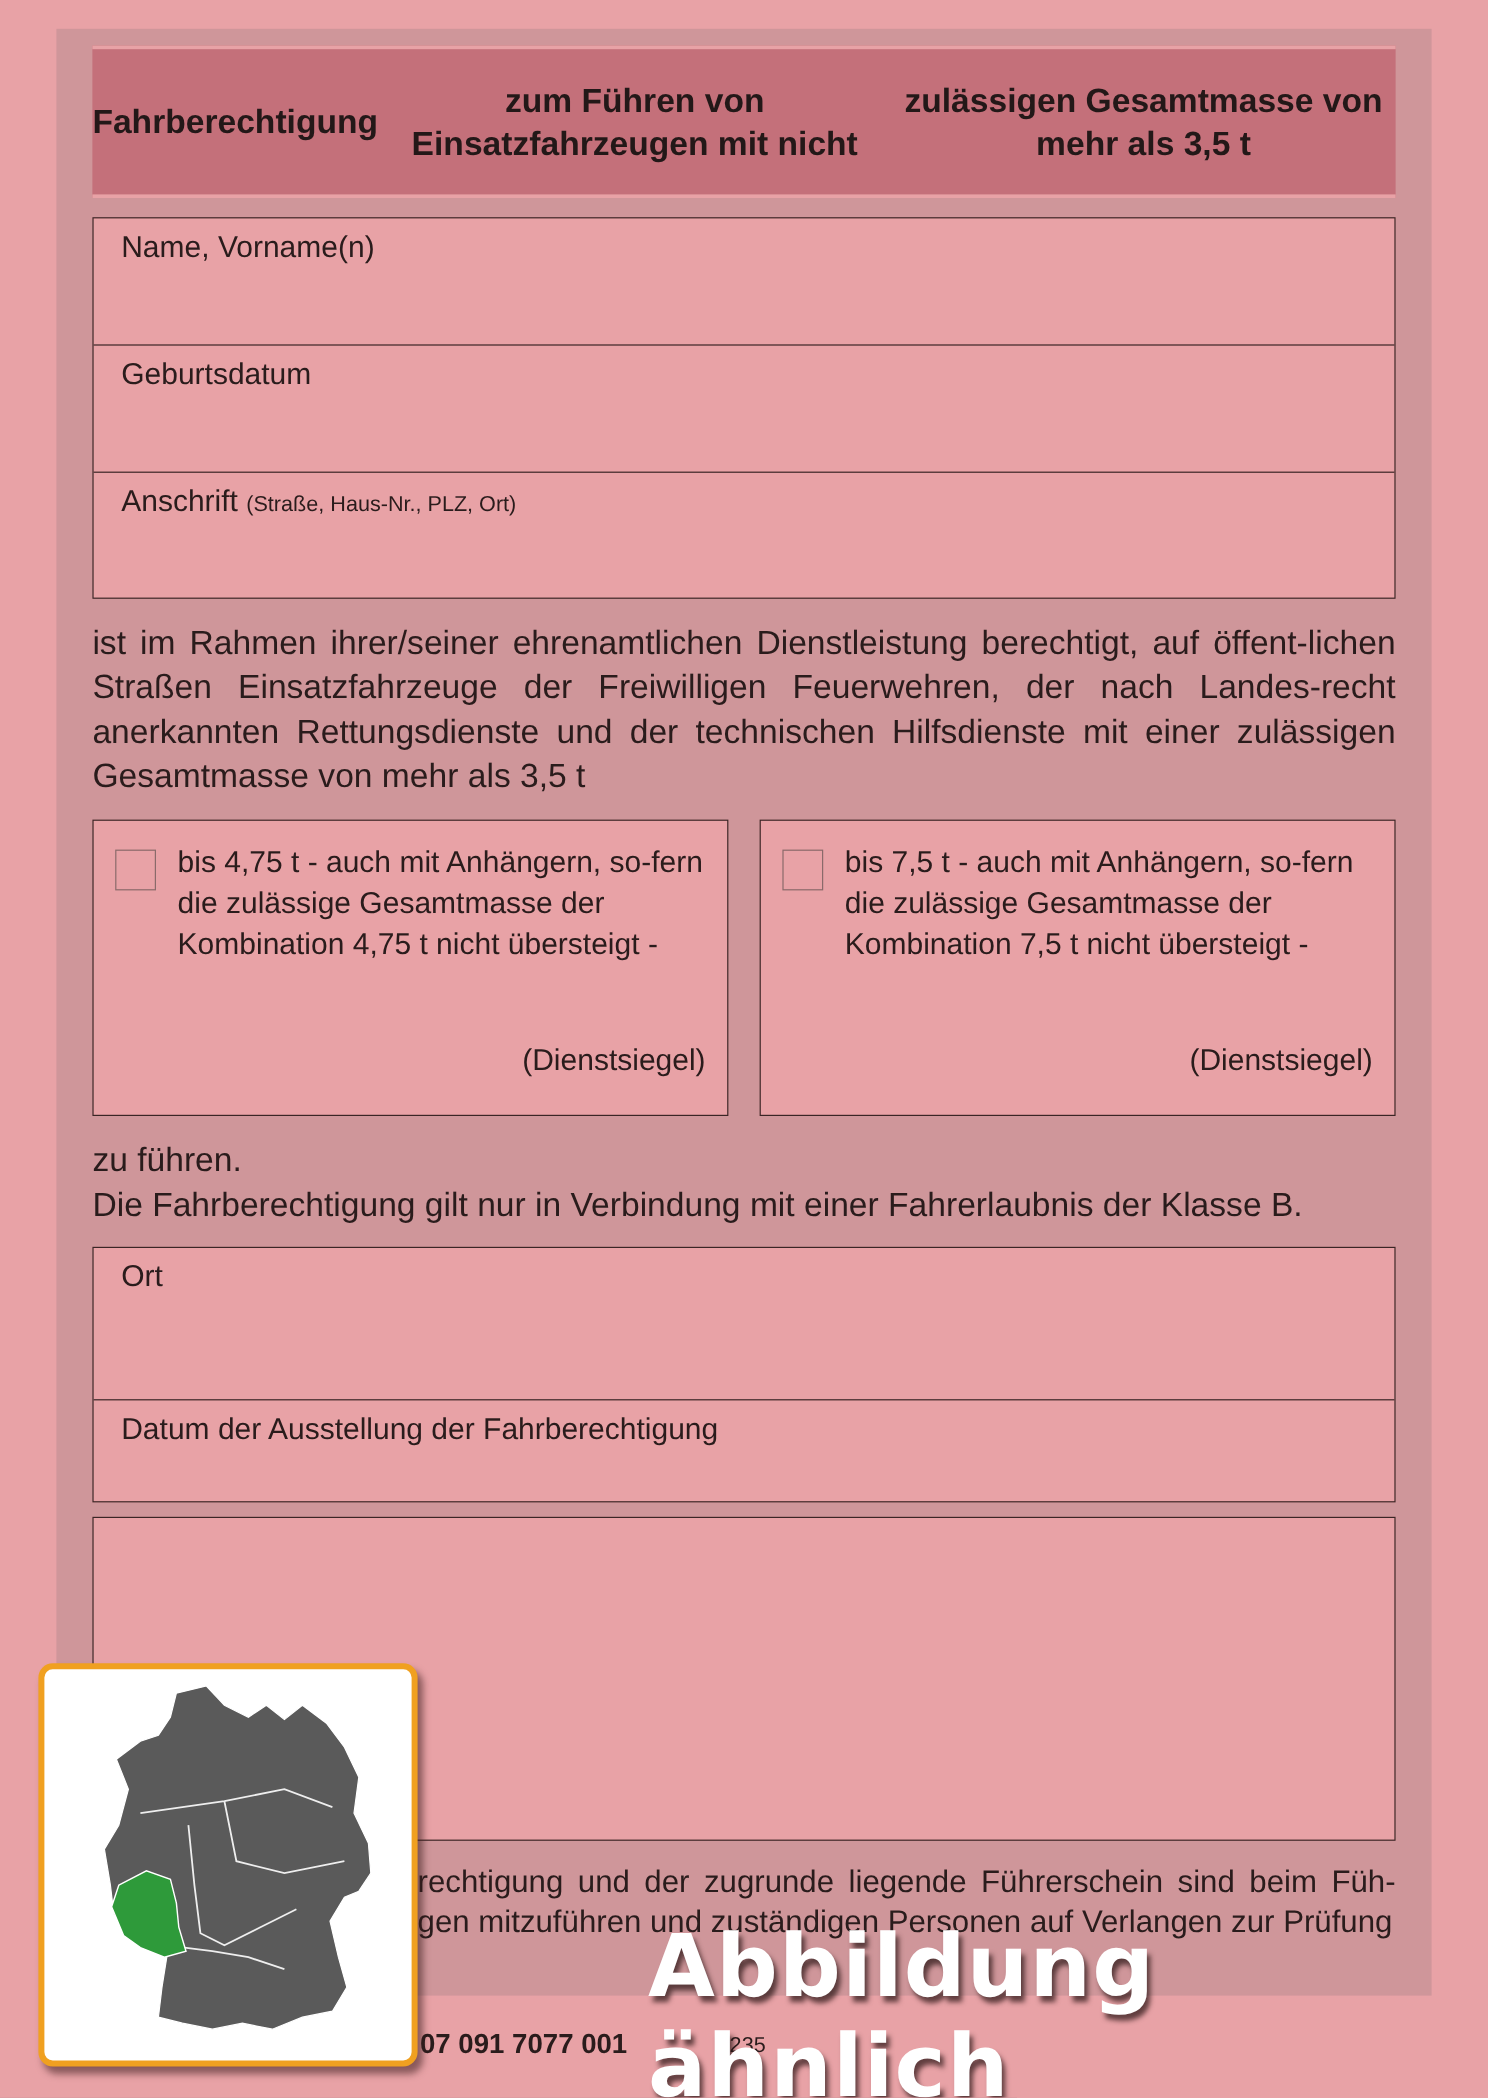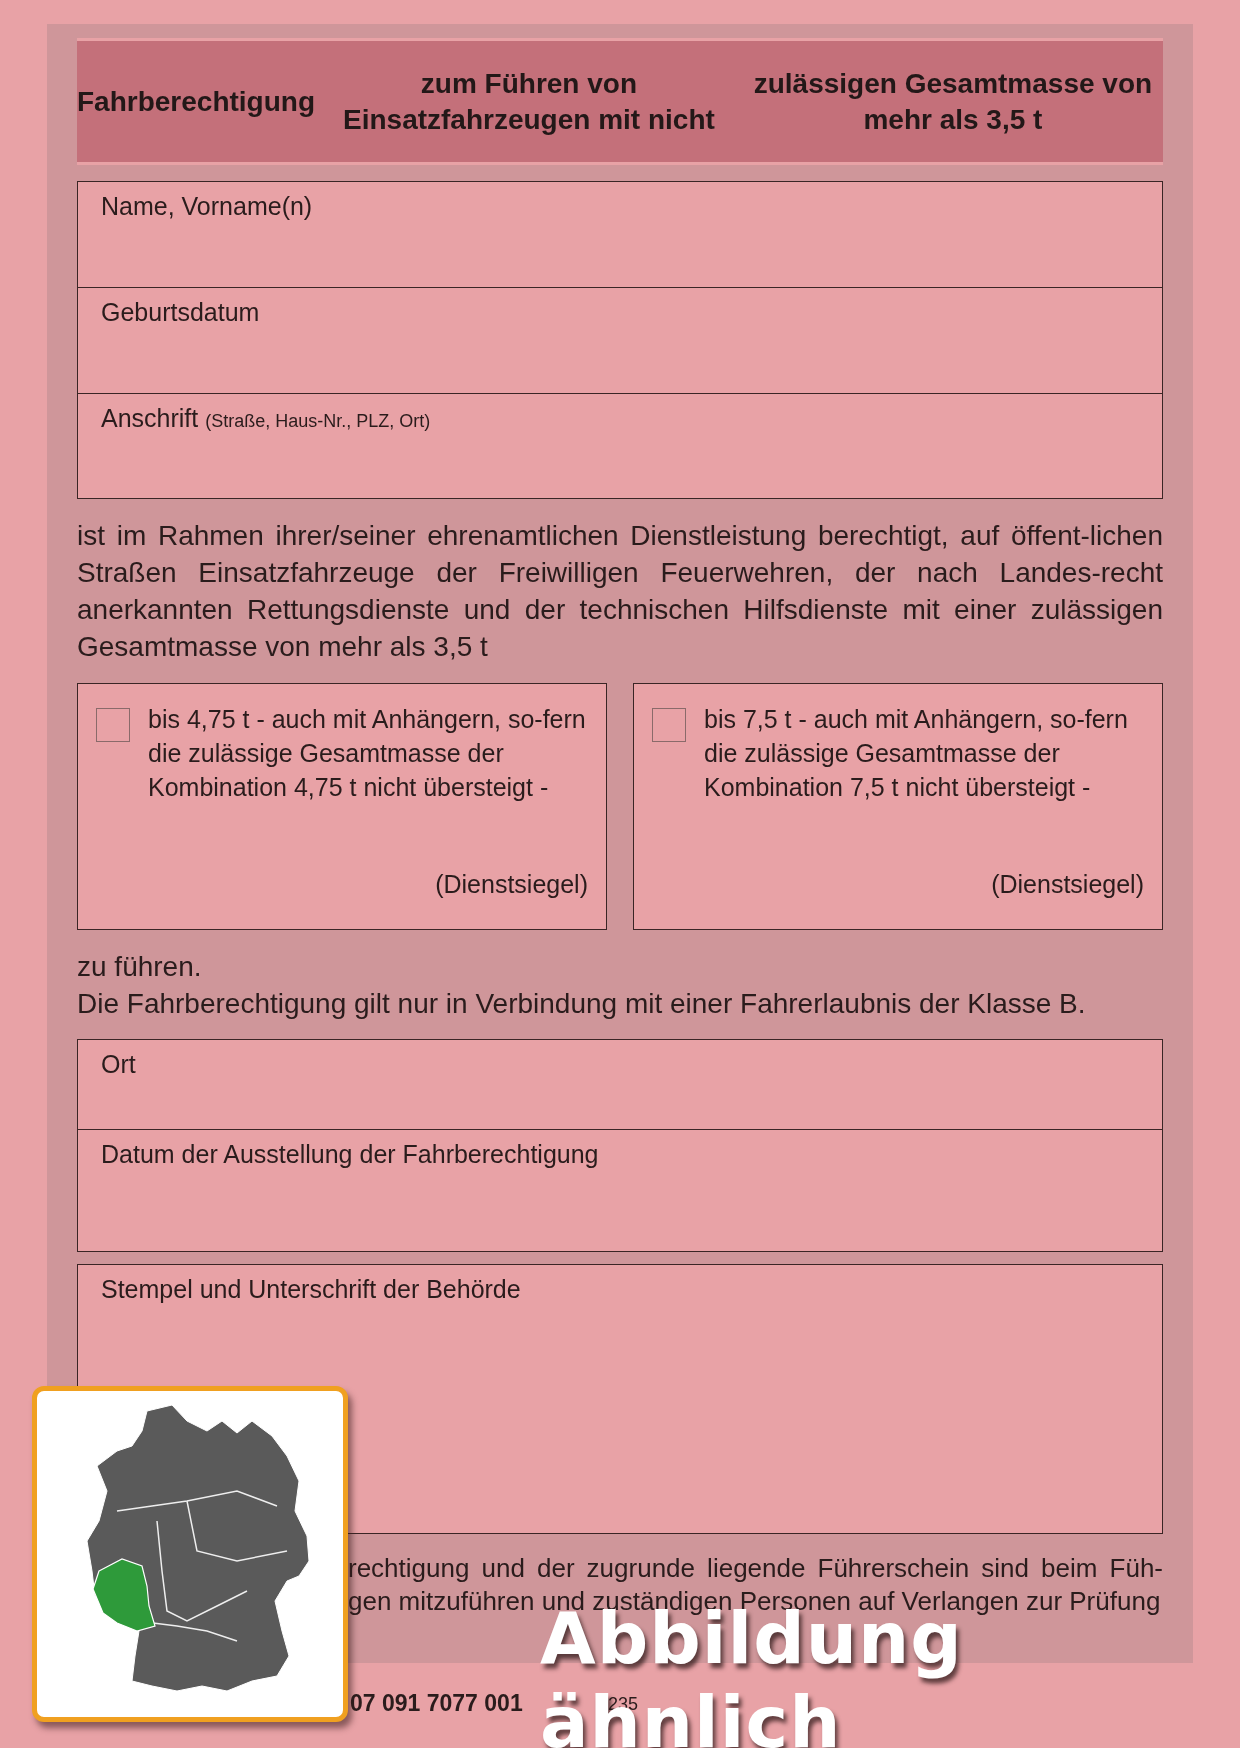--- a/index.html
+++ b/index.html
@@ -88,32 +88,29 @@
 <div class="cbox" style="left:633px;">
   <div class="chk"></div>
   <div class="ctext">bis 7,5 t - auch mit Anhängern, so-fern die zulässige Gesamtmasse der Kombination 7,5 t nicht übersteigt -</div>
   <div class="seal">(Dienstsiegel)</div>
 </div>
 
 <div class="para" style="top:948px;">zu führen.</div>
 <div class="para" style="top:985px;">Die Fahrberechtigung gilt nur in Verbindung mit einer Fahrerlaubnis der Klasse B.</div>
 
 <div class="box" style="top:1039px;height:213px;">
-  <div class="row" style="height:90px;">
+  <div class="row" style="height:127px;">
     <span class="lbl">Ort</span>
   </div>
   <div class="row" style="height:104px;">
     <span class="lbl">Datum der Ausstellung der Fahrberechtigung</span>
   </div>
 </div>
 
 <div class="box" style="top:1264px;height:270px;">
-  <div class="row" style="height:166px;">
-    <span class="lbl">Stempel und Unterschrift der Behörde</span>
-  </div>
 </div>
 
 <div class="para" style="top:1552px;left:348px;width:815px;font-size:26px;line-height:33px;overflow:hidden;height:66px;">rechtigung und der zugrunde liegende Führerschein sind beim Füh-gen mitzuführen und zuständigen Personen auf Verlangen zur Prüfung</div>
 
 <div class="serial">07 091 7077 001</div>
 <div class="code">1235</div>
 
 <div class="map-inset">
   <svg width="306" height="326" viewBox="0 0 306 326">
     <path d="M110,20 L135,14 L150,30 L170,40 L185,30 L200,42 L215,30 L235,45 L250,65 L262,90 L258,120 L270,145 L272,170 L262,185 L250,190 L238,210 L245,240 L252,265 L240,285 L215,290 L190,300 L165,295 L140,300 L115,295 L95,290 L98,265 L102,240 L95,225 L75,220 L58,205 L55,180 L50,150 L62,130 L70,100 L60,75 L80,60 L95,55 L105,40 Z" fill="#5a5a5a" stroke="#fff" stroke-width="1"></path>

